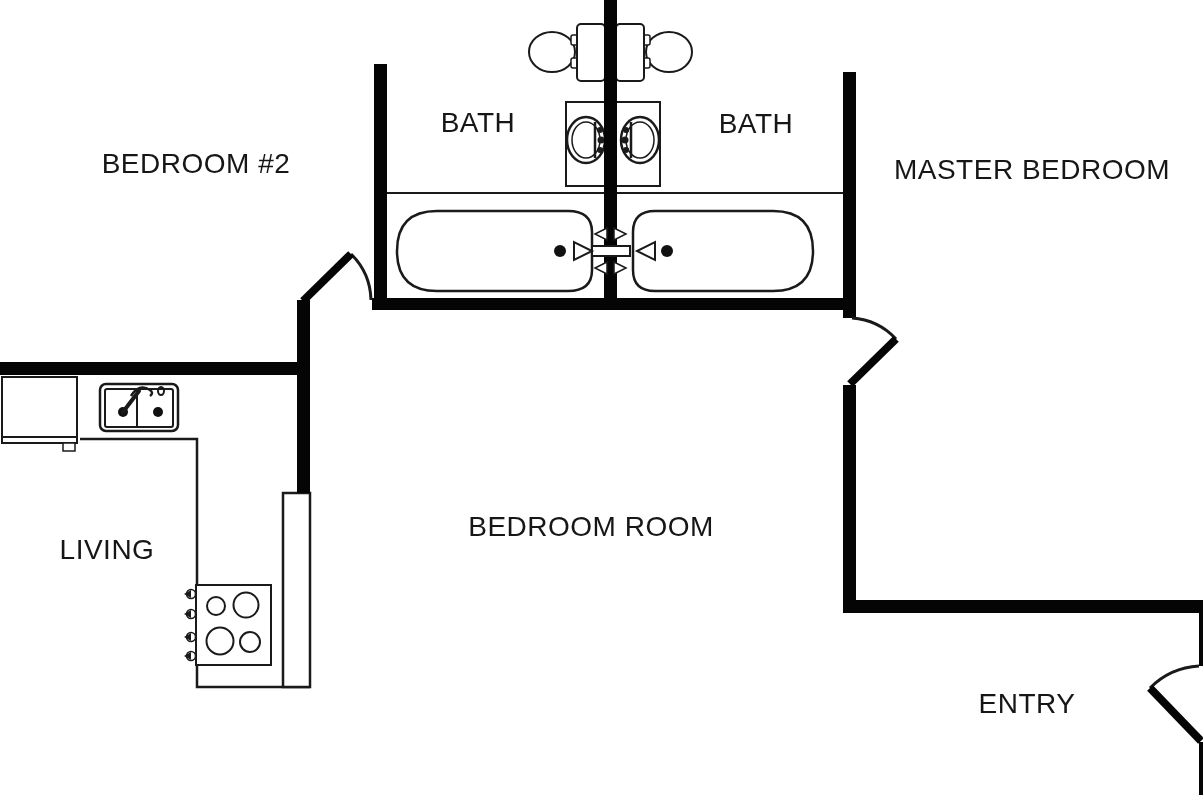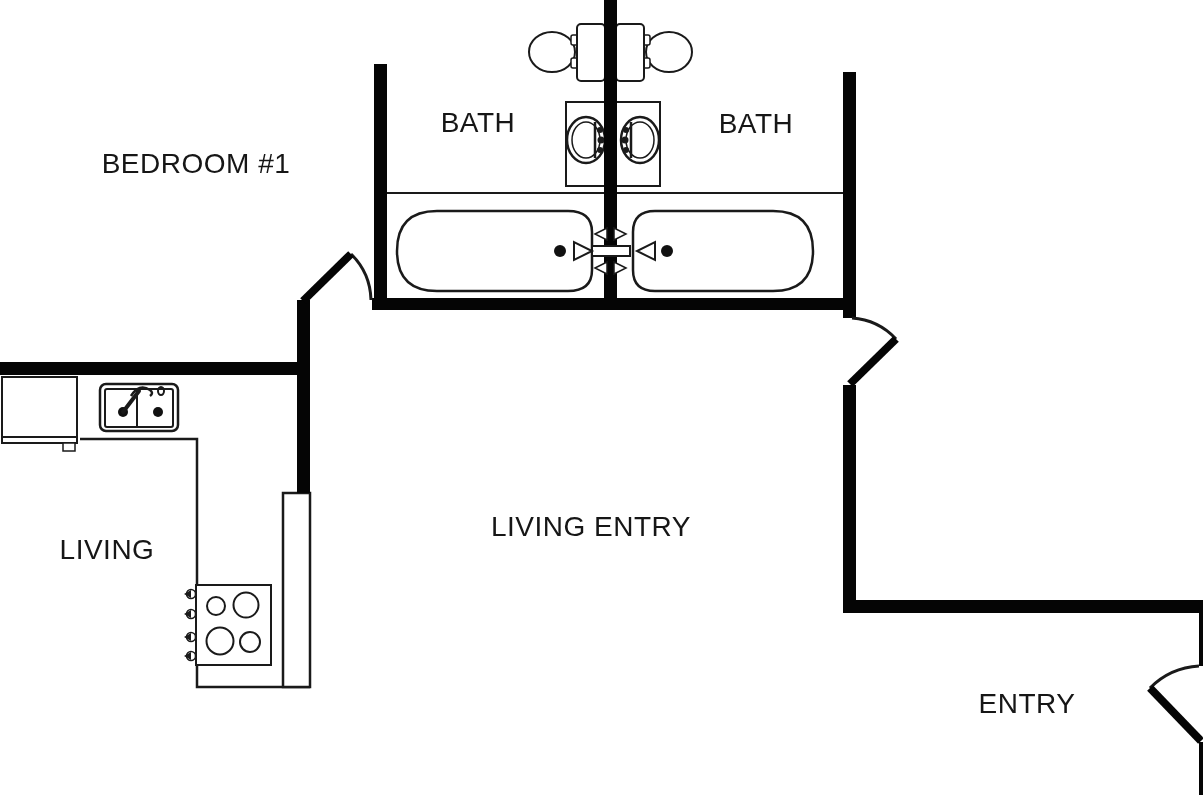--- a/index.html
+++ b/index.html
@@ -160,25 +160,26 @@
       <path d="M 852 318 A 66 66 0 0 1 896 339" stroke="#1a1a1a" stroke-width="3" fill="none"></path>
       <line x1="850" y1="384" x2="896" y2="339" stroke="#050505" stroke-width="8"></line>
     </g>
 
     <g>
       <path d="M 1150 688 A 75 75 0 0 1 1199 666" stroke="#1a1a1a" stroke-width="3" fill="none"></path>
       <line x1="1150" y1="688" x2="1201" y2="741" stroke="#050505" stroke-width="8"></line>
     </g>
   </svg>
 
-  <div class="room-label" style="left:196px; top:164px;">BEDROOM #1</div>
+  <div class="room-label" style="left:196px; top:164px;">BEDROOM #2</div>
 
   <div class="room-label" style="left:478px; top:123px;">BATH</div>
 
   <div class="room-label" style="left:756px; top:124px;">BATH</div>
 
+  <div class="room-label" style="left:1032px; top:170px;">MASTER BEDROOM</div>
 
   <div class="room-label" style="left:107px; top:550px;">LIVING</div>
 
-  <div class="room-label" style="left:591px; top:527px;">LIVING ENTRY</div>
+  <div class="room-label" style="left:591px; top:527px;">BEDROOM ROOM</div>
 
   <div class="room-label" style="left:1027px; top:704px;">ENTRY</div>
 </div>
 
 </body></html>

